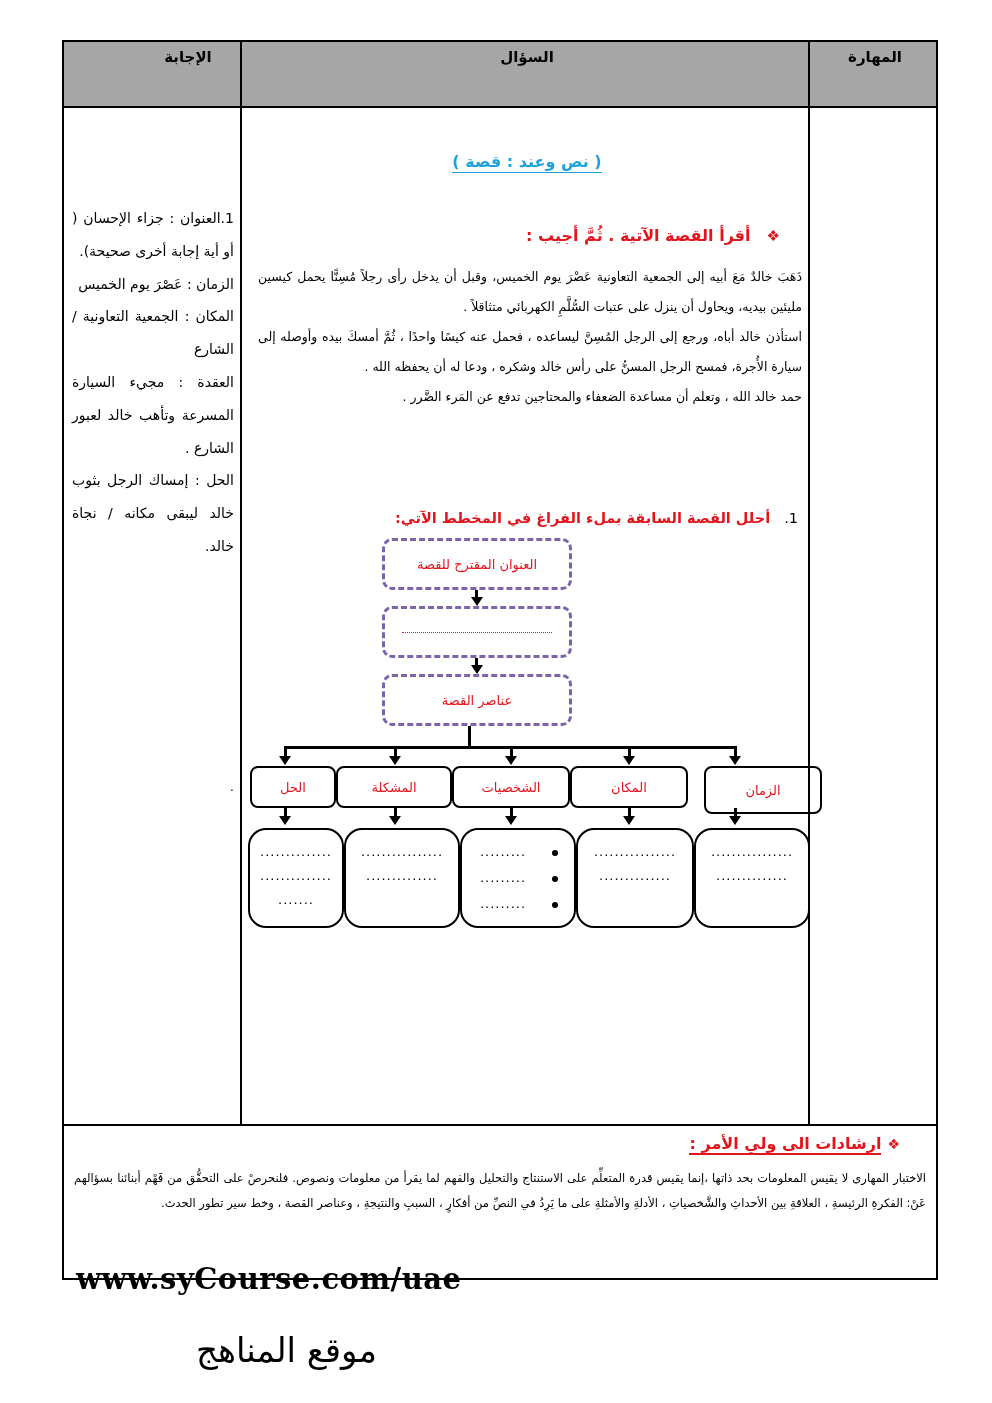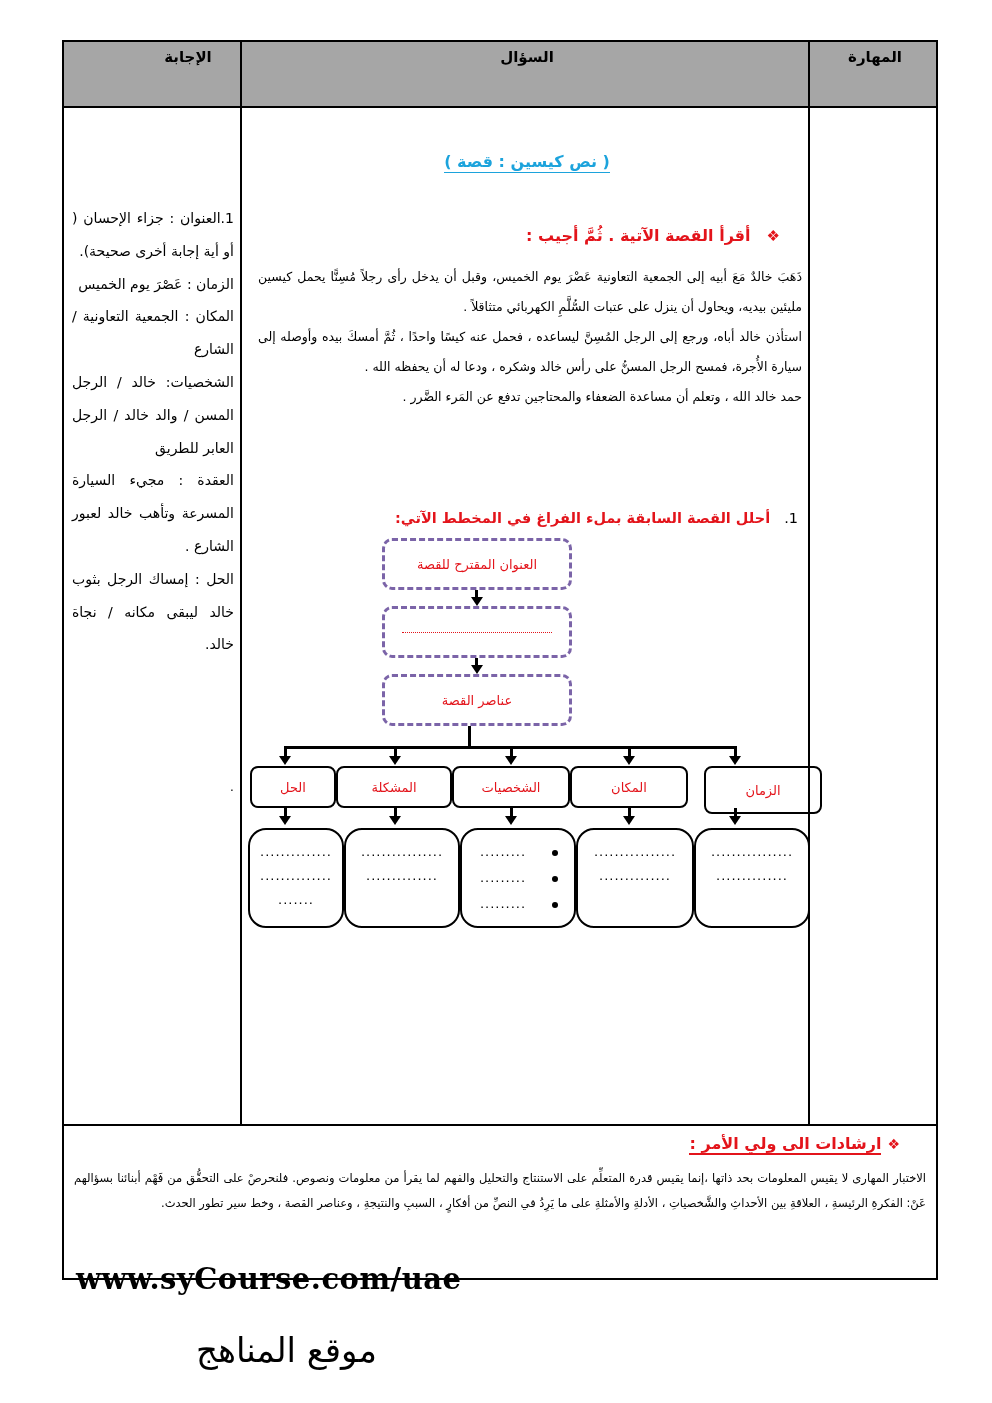--- a/index.html
+++ b/index.html
@@ -101,21 +101,21 @@
   <div class="hdr">
     <div class="hcell" style="left:0;width:178px;margin-left:35px;">الإجابة</div>
     <div class="hcell" style="left:180px;width:566px;">السؤال</div>
     <div class="hcell" style="left:748px;width:126px;">المهارة</div>
   </div>
   <div class="vline" style="left:176px;top:0;height:1082px;"></div>
   <div class="vline" style="left:744px;top:0;height:1082px;"></div>
 
 
   <div class="question">
-    <div class="q-subtitle"><span>( نص كيسين : قصة  )</span></div>
+    <div class="q-subtitle"><span>( نص وعند : قصة  )</span></div>
     <div class="q-instr">
       <span class="bullet">❖</span><span>أقرأ القصة الآتية . ثُمَّ أجيب :</span>
     </div>
     <div class="story">
       <p>ذَهَبَ خالدٌ مَعَ أبيه إلى الجمعية التعاونية عَصْرَ يوم الخميس، وقبل أن يدخل رأى رجلاً مُسِنًّا يحمل كيسين مليئين بيديه، ويحاول أن ينزل على عتبات السُّلَّمِ الكهربائي متثاقلاً .</p>
       <p>استأذن خالد أباه، ورجع إلى الرجل المُسِنَّ ليساعده ، فحمل عنه كيسًا واحدًا ، ثُمَّ أمسكَ بيده وأوصله إلى سيارة الأُجرة، فمسح الرجل المسنُّ على رأس خالد وشكره ، ودعا له أن يحفظه الله .</p>
       <p>حمد خالد الله ، وتعلم أن مساعدة الضعفاء والمحتاجين تدفع عن المَرء الضَّرر .</p>
     </div>
     <div class="task">
       <span class="num">1.</span><span>أحلل القصة السابقة بملء الفراغ في المخطط الآتي:</span>
@@ -199,21 +199,20 @@
       <div class="dl" style="top:14px;">..............</div>
       <div class="dl" style="top:38px;">..............</div>
       <div class="dl" style="top:62px;">.......</div>
     </div>
   </div>
 
   <div class="answer">
     <p>1.العنوان : جزاء الإحسان ( أو أية إجابة أخرى صحيحة).</p>
     <p>الزمان : عَصْرَ يوم الخميس</p>
     <p>المكان : الجمعية التعاونية / الشارع</p>
-    <p>الشخصيات: خالد / الرجل المسن / والد خالد / الرجل العابر للطريق</p>
     <p>العقدة : مجيء السيارة المسرعة وتأهب خالد لعبور الشارع .</p>
     <p>الحل : إمساك الرجل بثوب خالد ليبقى مكانه / نجاة خالد.</p>
   </div>
   <div class="stray">.</div>
 
   <div class="guide">
     <div class="guide-title">
       <span class="bullet">❖</span><span class="t">ارشادات الى ولي الأمر :</span>
     </div>
     <div class="guide-text">الاختبار المهارى لا يقيس المعلومات بحد ذاتها ،إنما يقيس قدرة المتعلِّم على الاستنتاج والتحليل والفهم لما يقرأ من معلومات ونصوص. فلنحرصْ على التحقُّق من فَهْم أبنائنا بسؤالهم عَنْ: الفكرةِ الرئيسةِ ، العلاقةِ بين الأحداثِ والشَّخصياتِ ، الأدلةِ والأمثلةِ على ما يَرِدُ في النصِّ من أفكارٍ ، السببِ والنتيجةِ ، وعناصر القصة ، وخط سير تطور الحدث.</div>

